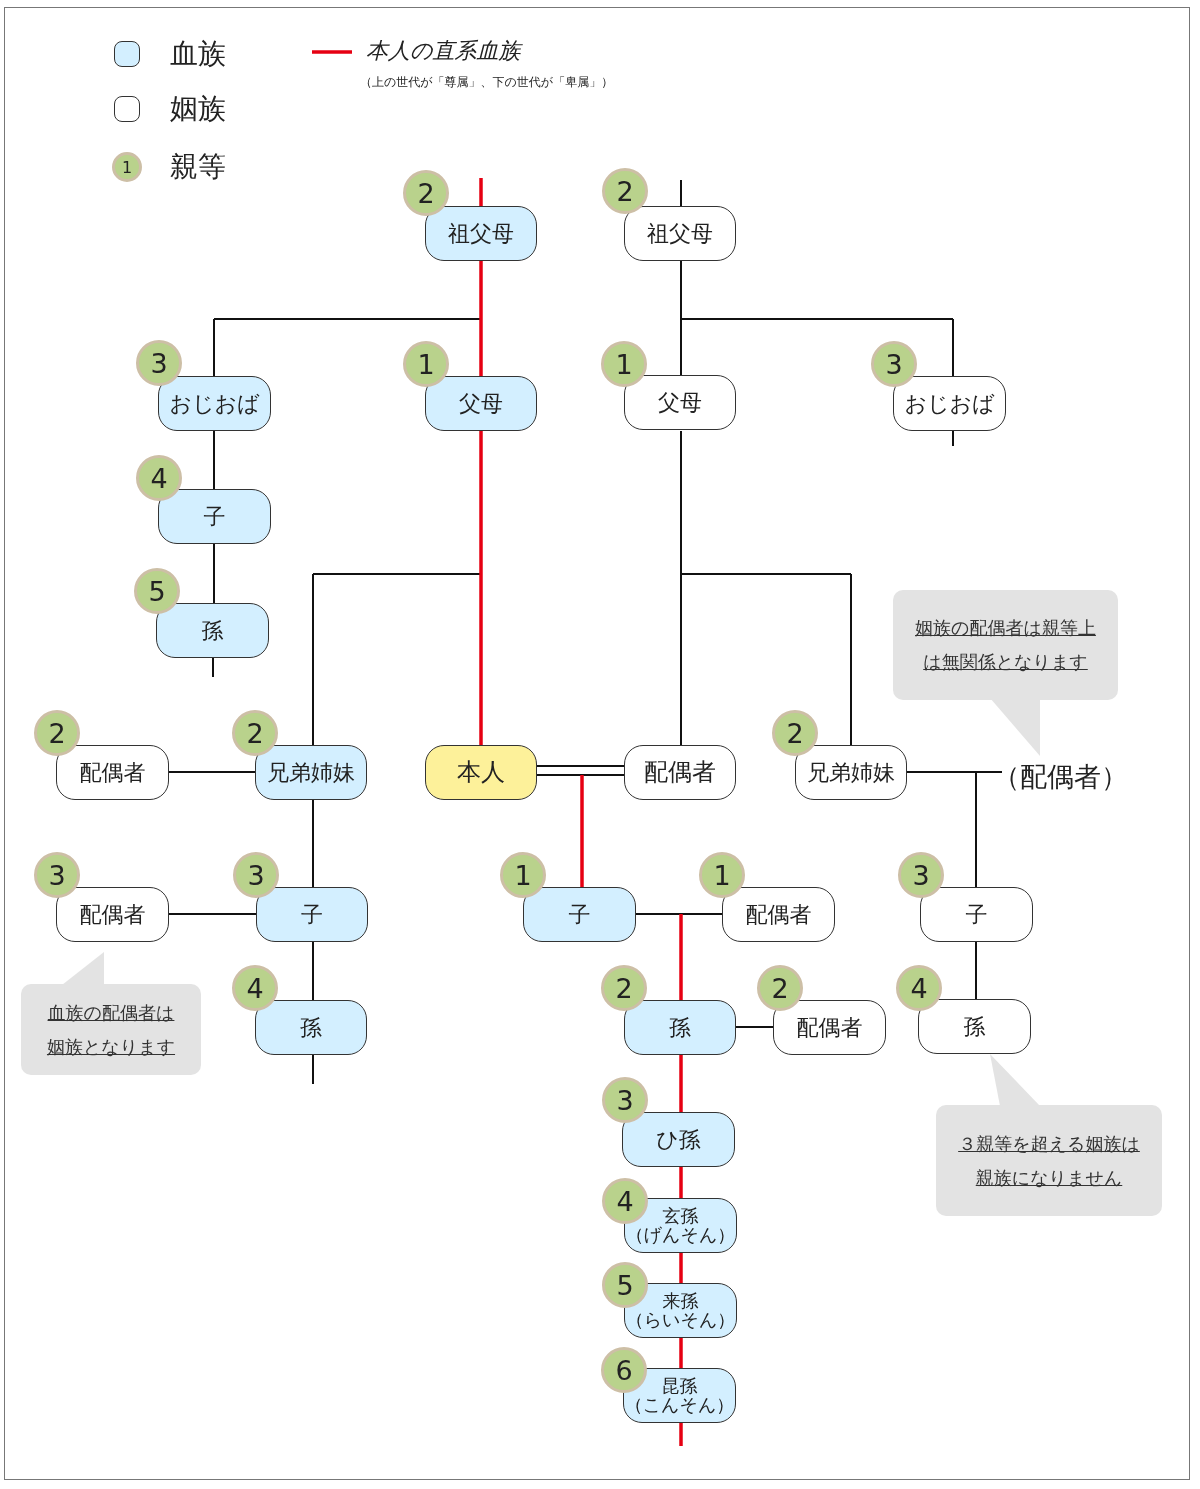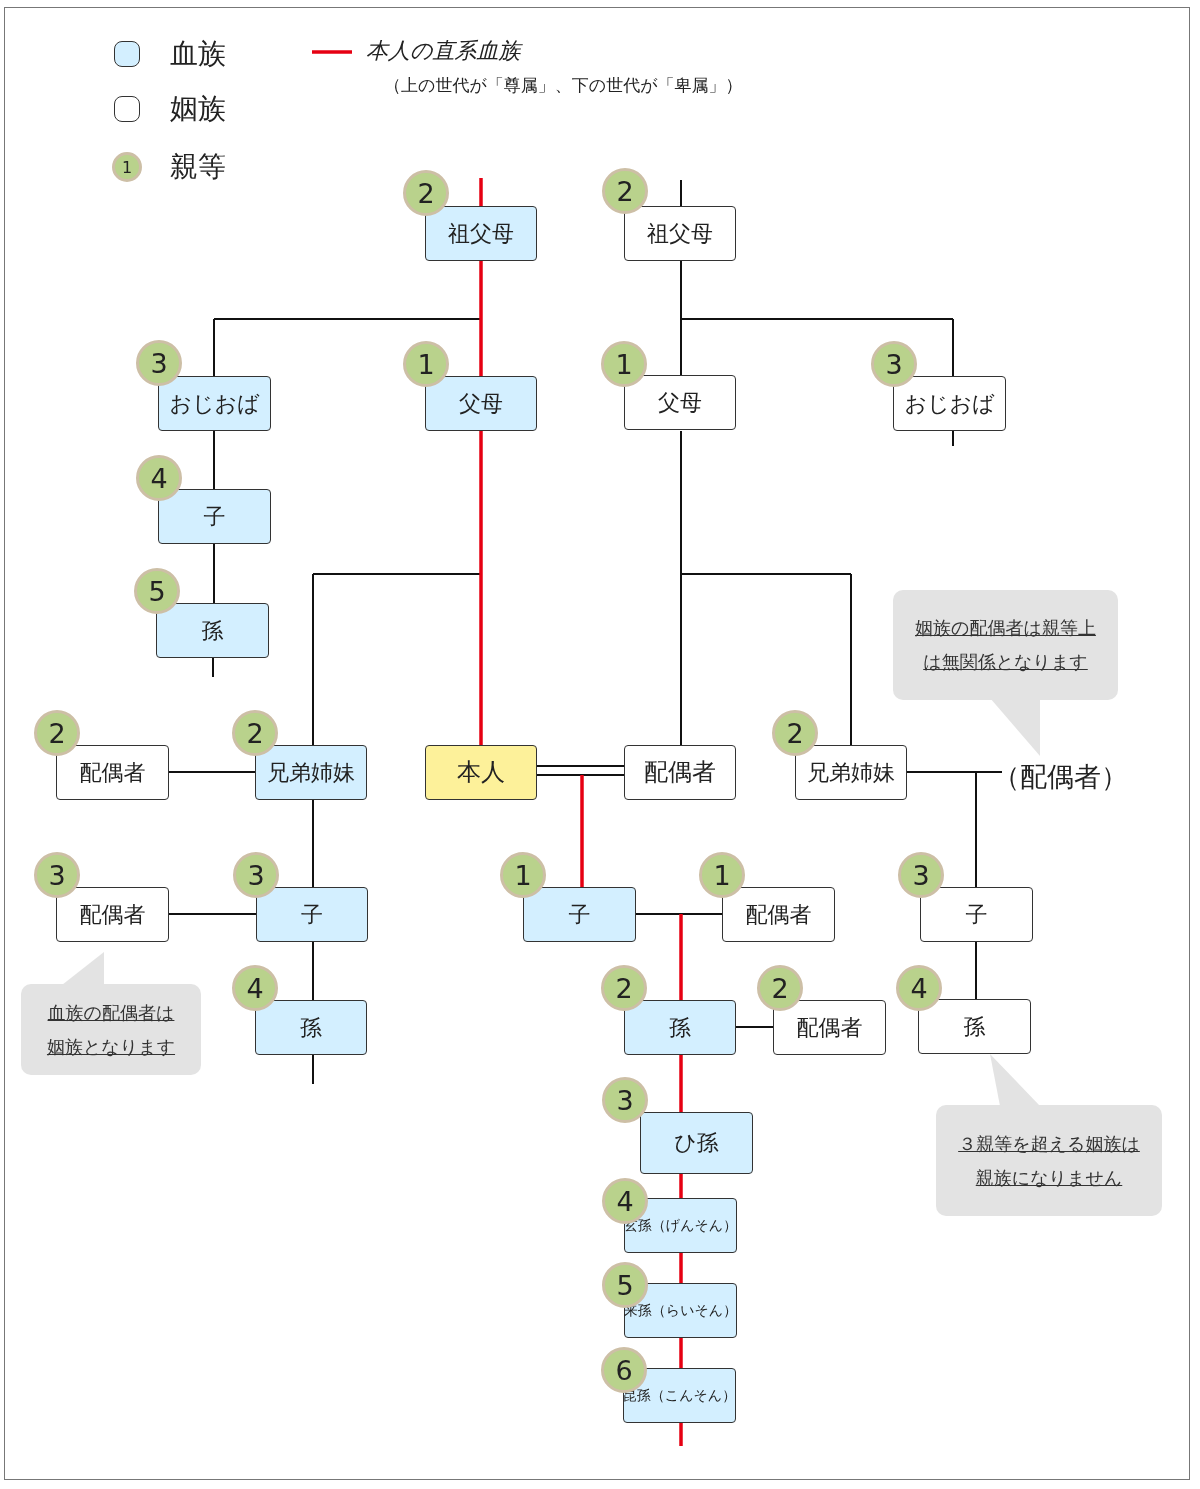--- a/index.html
+++ b/index.html
@@ -2,27 +2,27 @@
 <html><head>
 <meta charset="utf-8">
 <style>
   html, body { margin:0; padding:0; background:#fff; }
   body { width:1200px; height:1489px; position:relative; overflow:hidden;
          font-family:"DejaVu Sans", "Liberation Sans", sans-serif; color:#222; }
   #frame { position:absolute; left:4px; top:7px; width:1186px; height:1473px;
            border:1.5px solid #777; box-sizing:border-box; background:#fff; }
   #lines { position:absolute; left:0; top:0; width:1200px; height:1489px; }
   .node { position:absolute; box-sizing:border-box; border:1.3px solid #333;
-          border-radius:4px; display:flex; align-items:center; justify-content:center;
+          border-radius:19px; display:flex; align-items:center; justify-content:center;
           font-size:22px; line-height:1.05; text-align:right; white-space:nowrap; }
   .node.blood { background:#d3efff; }
   .node.affinal { background:#fff; }
   .node.self { background:#fdf19a; font-size:24px; }
   .node.big { font-size:24px; }
-  .node.small { font-size:14px; flex-direction:row; }
+  .node.small { font-size:18px; flex-direction:column; }
   .badge { position:absolute; width:46px; height:46px; border-radius:50%;
            background:#b9d28c; border:3px solid #cdbfa6; box-sizing:border-box;
            display:flex; align-items:center; justify-content:center;
            font-size:27px; color:#222; }
   .legend-item { position:absolute; display:flex; align-items:center; }
   .legend-swatch { width:26px; height:26px; border:1.3px solid #333; border-radius:8px;
                    box-sizing:border-box; margin-right:30px; }
   .legend-text { font-size:28px; }
   .legend-badge { width:30px; height:30px; border-radius:50%; background:#b9d28c;
                   border:3px solid #cdbfa6; box-sizing:border-box; display:flex;
@@ -92,21 +92,21 @@
 </div>
 <div class="legend-item" style="left:114px;top:90px;">
   <div class="legend-swatch" style="background:#fff;"></div>
   <span class="legend-text">姻族</span>
 </div>
 <div class="legend-item" style="left:112px;top:148px;">
   <div class="legend-badge">1</div>
   <span class="legend-text">親等</span>
 </div>
 <div class="lineage-text" style="left:366px;top:36px;font-size:22px;font-style:italic;">本人の直系血族</div>
-<div class="lineage-text" style="left:360px;top:74px;font-size:17px;margin-left:24px;">（上の世代が「尊属」、下の世代が「卑属」）</div>
+<div class="lineage-text" style="left:360px;top:74px;font-size:12px;">（上の世代が「尊属」、下の世代が「卑属」）</div>
 
 <div id="nodes"></div>
 
 <div class="node blood" style="left:425px;top:206px;width:112px;height:55px;">
     <span>祖父母</span>
   </div>
 <div class="badge" style="left:403px;top:170px;">2</div>
 
 <div class="node affinal" style="left:624px;top:206px;width:112px;height:55px;">
     <span>祖父母</span>
@@ -206,21 +206,21 @@
 <div class="node affinal" style="left:773px;top:1000px;width:113px;height:55px;">
     <span>配偶者</span>
   </div>
 <div class="badge" style="left:757px;top:965px;">2</div>
 
 <div class="node affinal" style="left:918px;top:999px;width:113px;height:55px;">
     <span>孫</span>
   </div>
 <div class="badge" style="left:896px;top:965px;">4</div>
 
-<div class="node blood" style="left:640px;top:1112px;width:113px;height:62px;">
+<div class="node blood" style="left:622px;top:1112px;width:113px;height:55px;">
     <span>ひ孫</span>
   </div>
 <div class="badge" style="left:602px;top:1077px;">3</div>
 
 <div class="node blood small" style="left:624px;top:1198px;width:113px;height:55px;">
   <span>玄孫</span>
   <span>（げんそん）</span>
 </div>
 <div class="badge" style="left:602px;top:1178px;">4</div>
 

